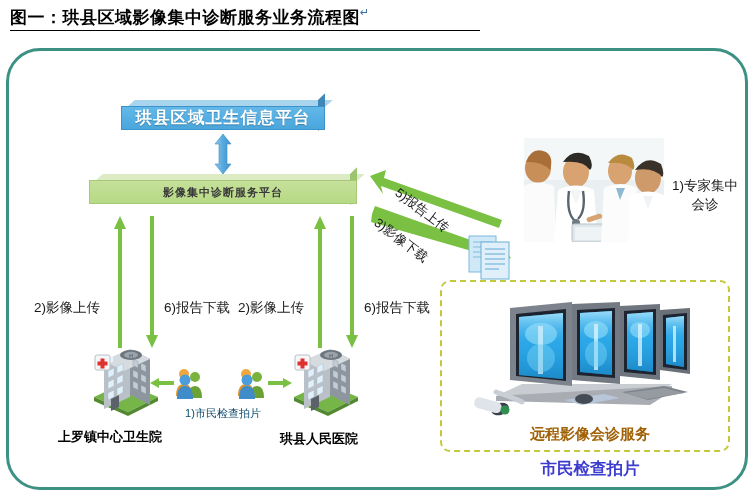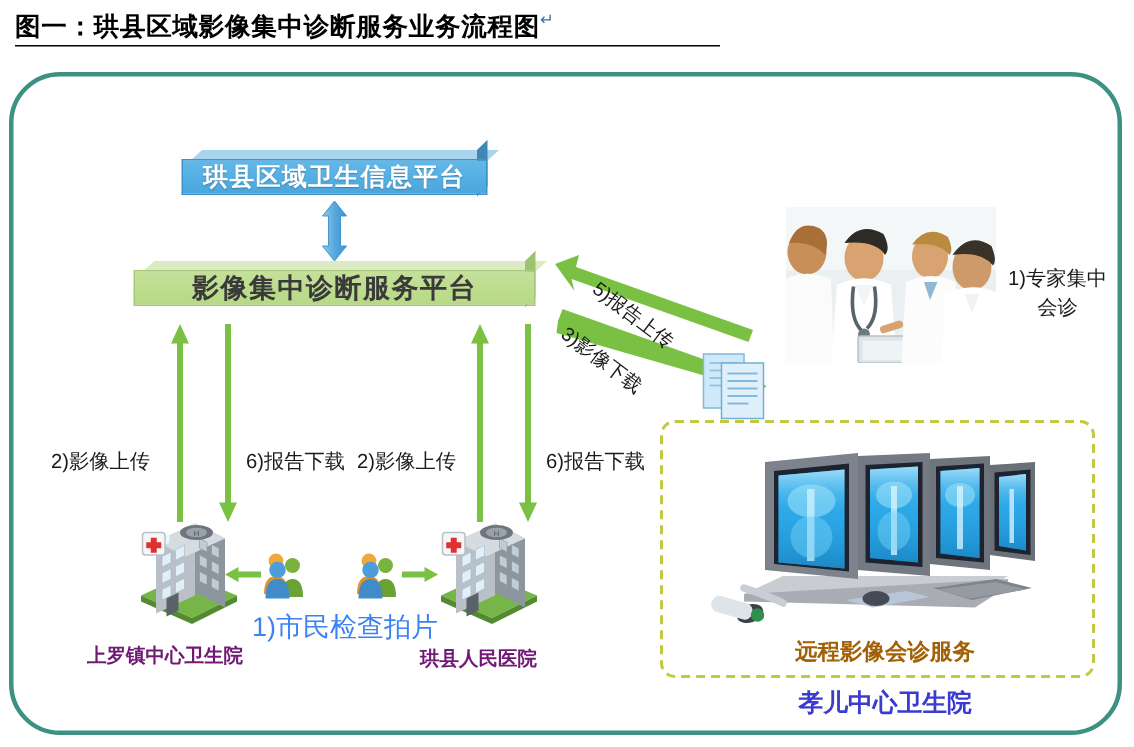--- a/index.html
+++ b/index.html
@@ -46,21 +46,21 @@
   .blue-box .top{background:#a9d4ee;transform:skewX(-48deg);transform-origin:left bottom;}
   .blue-box .side{background:#3f87b6;transform:skewY(-44deg);transform-origin:left top;}
   .blue-box .label{color:#fff;font-size:16.5px;font-weight:bold;letter-spacing:1px;
     text-shadow:0 1px 1px rgba(0,0,0,.25);}
 
   .green-box{left:89px;top:174px;width:268px;height:36px;}
   .green-box .face{background:linear-gradient(180deg,#c5e09a 0%,#bedd8f 50%,#b7d985 100%);
     border:1px solid #a5c977;}
   .green-box .top{background:#dcebc4;transform:skewX(-48deg);transform-origin:left bottom;}
   .green-box .side{background:#9cc46c;transform:skewY(-44deg);transform-origin:left top;}
-  .green-box .label{color:#3a3a3a;font-size:18px;font-weight:bold;letter-spacing:1px;}
+  .green-box .label{color:#3a3a3a;font-size:11px;font-weight:bold;letter-spacing:1px;}
 
   
   .bluearrow{position:absolute;left:210px;top:134px;width:26px;height:40px;}
 
   
   .varrow{position:absolute;width:14px;}
 
   
   .flabel{
     position:absolute;font-size:13.5px;color:#1a1a1a;white-space:nowrap;
@@ -107,32 +107,32 @@
 
   
   .photo-xray{position:absolute;left:472px;top:292px;width:232px;height:126px;}
 
   
   .bldg{position:absolute;width:74px;height:74px;}
   .bldg-left{left:88px;top:341px;}
   .bldg-right{left:288px;top:341px;}
 
   .bname{
-    position:absolute;font-size:13px;font-weight:bold;color:#701a75;white-space:nowrap;
+    position:absolute;font-size:13px;font-weight:bold;color:#000000;white-space:nowrap;
   }
   .bname-left{left:58px;top:428px;}
   .bname-right{left:280px;top:430px;}
 
   
   .people{position:absolute;width:36px;height:36px;}
   .people-a{left:172px;top:366px;}
   .people-b{left:234px;top:366px;}
   .citizen-label{
     position:absolute;left:168px;top:406px;width:110px;text-align:center;
-    font-size:18px;color:#3b82f6;white-space:nowrap;
+    font-size:11px;color:#0c4a6e;white-space:nowrap;
   }
   .harrow{position:absolute;height:10px;}
   .harrow-l{left:150px;top:378px;width:24px;}
   .harrow-r{left:268px;top:378px;width:24px;}
 
   svg{display:block;overflow:visible;}
 </style>
 </head>
 <body>
 
@@ -333,21 +333,21 @@
       <ellipse cx="112" cy="107" rx="9" ry="5" fill="#454b55"></ellipse>
 
       <path d="M24 100 q18 6 26 10" stroke="#c9ced6" stroke-width="5" fill="none" stroke-linecap="round"></path>
       <ellipse cx="28" cy="117" rx="9" ry="6" fill="#3a3f48" transform="rotate(-18 28 117)"></ellipse>
       <rect x="4" y="104" width="28" height="11" rx="5" fill="#dfe4ea" transform="rotate(16 4 104)"></rect>
       <circle cx="33" cy="118" r="4.5" fill="#2f8f4e"></circle>
     </svg>
   </div>
 
   <div class="remote-label">远程影像会诊服务</div>
-  <div class="hosp-name">孝儿中心卫生院</div>
+  <div class="hosp-name">市民检查拍片</div>
 
   <div class="bldg bldg-left">
     <svg width="74" height="74" viewBox="0 0 74 74">
 
       <path d="M6 56 l30 -14 34 14 -30 15 z" fill="#76b648"></path>
       <path d="M6 56 l0 4 34 15 30 -15 0 -4 -30 15 z" fill="#538a31"></path>
 
       <path d="M16 20 l26 -12 0 48 -26 12 z" fill="#b9c0c7"></path>
       <path d="M42 8 l20 10 0 46 -20 -10 z" fill="#8d969f"></path>
       <path d="M16 20 l26 -12 20 10 -26 12 z" fill="#d6dbe0"></path>

